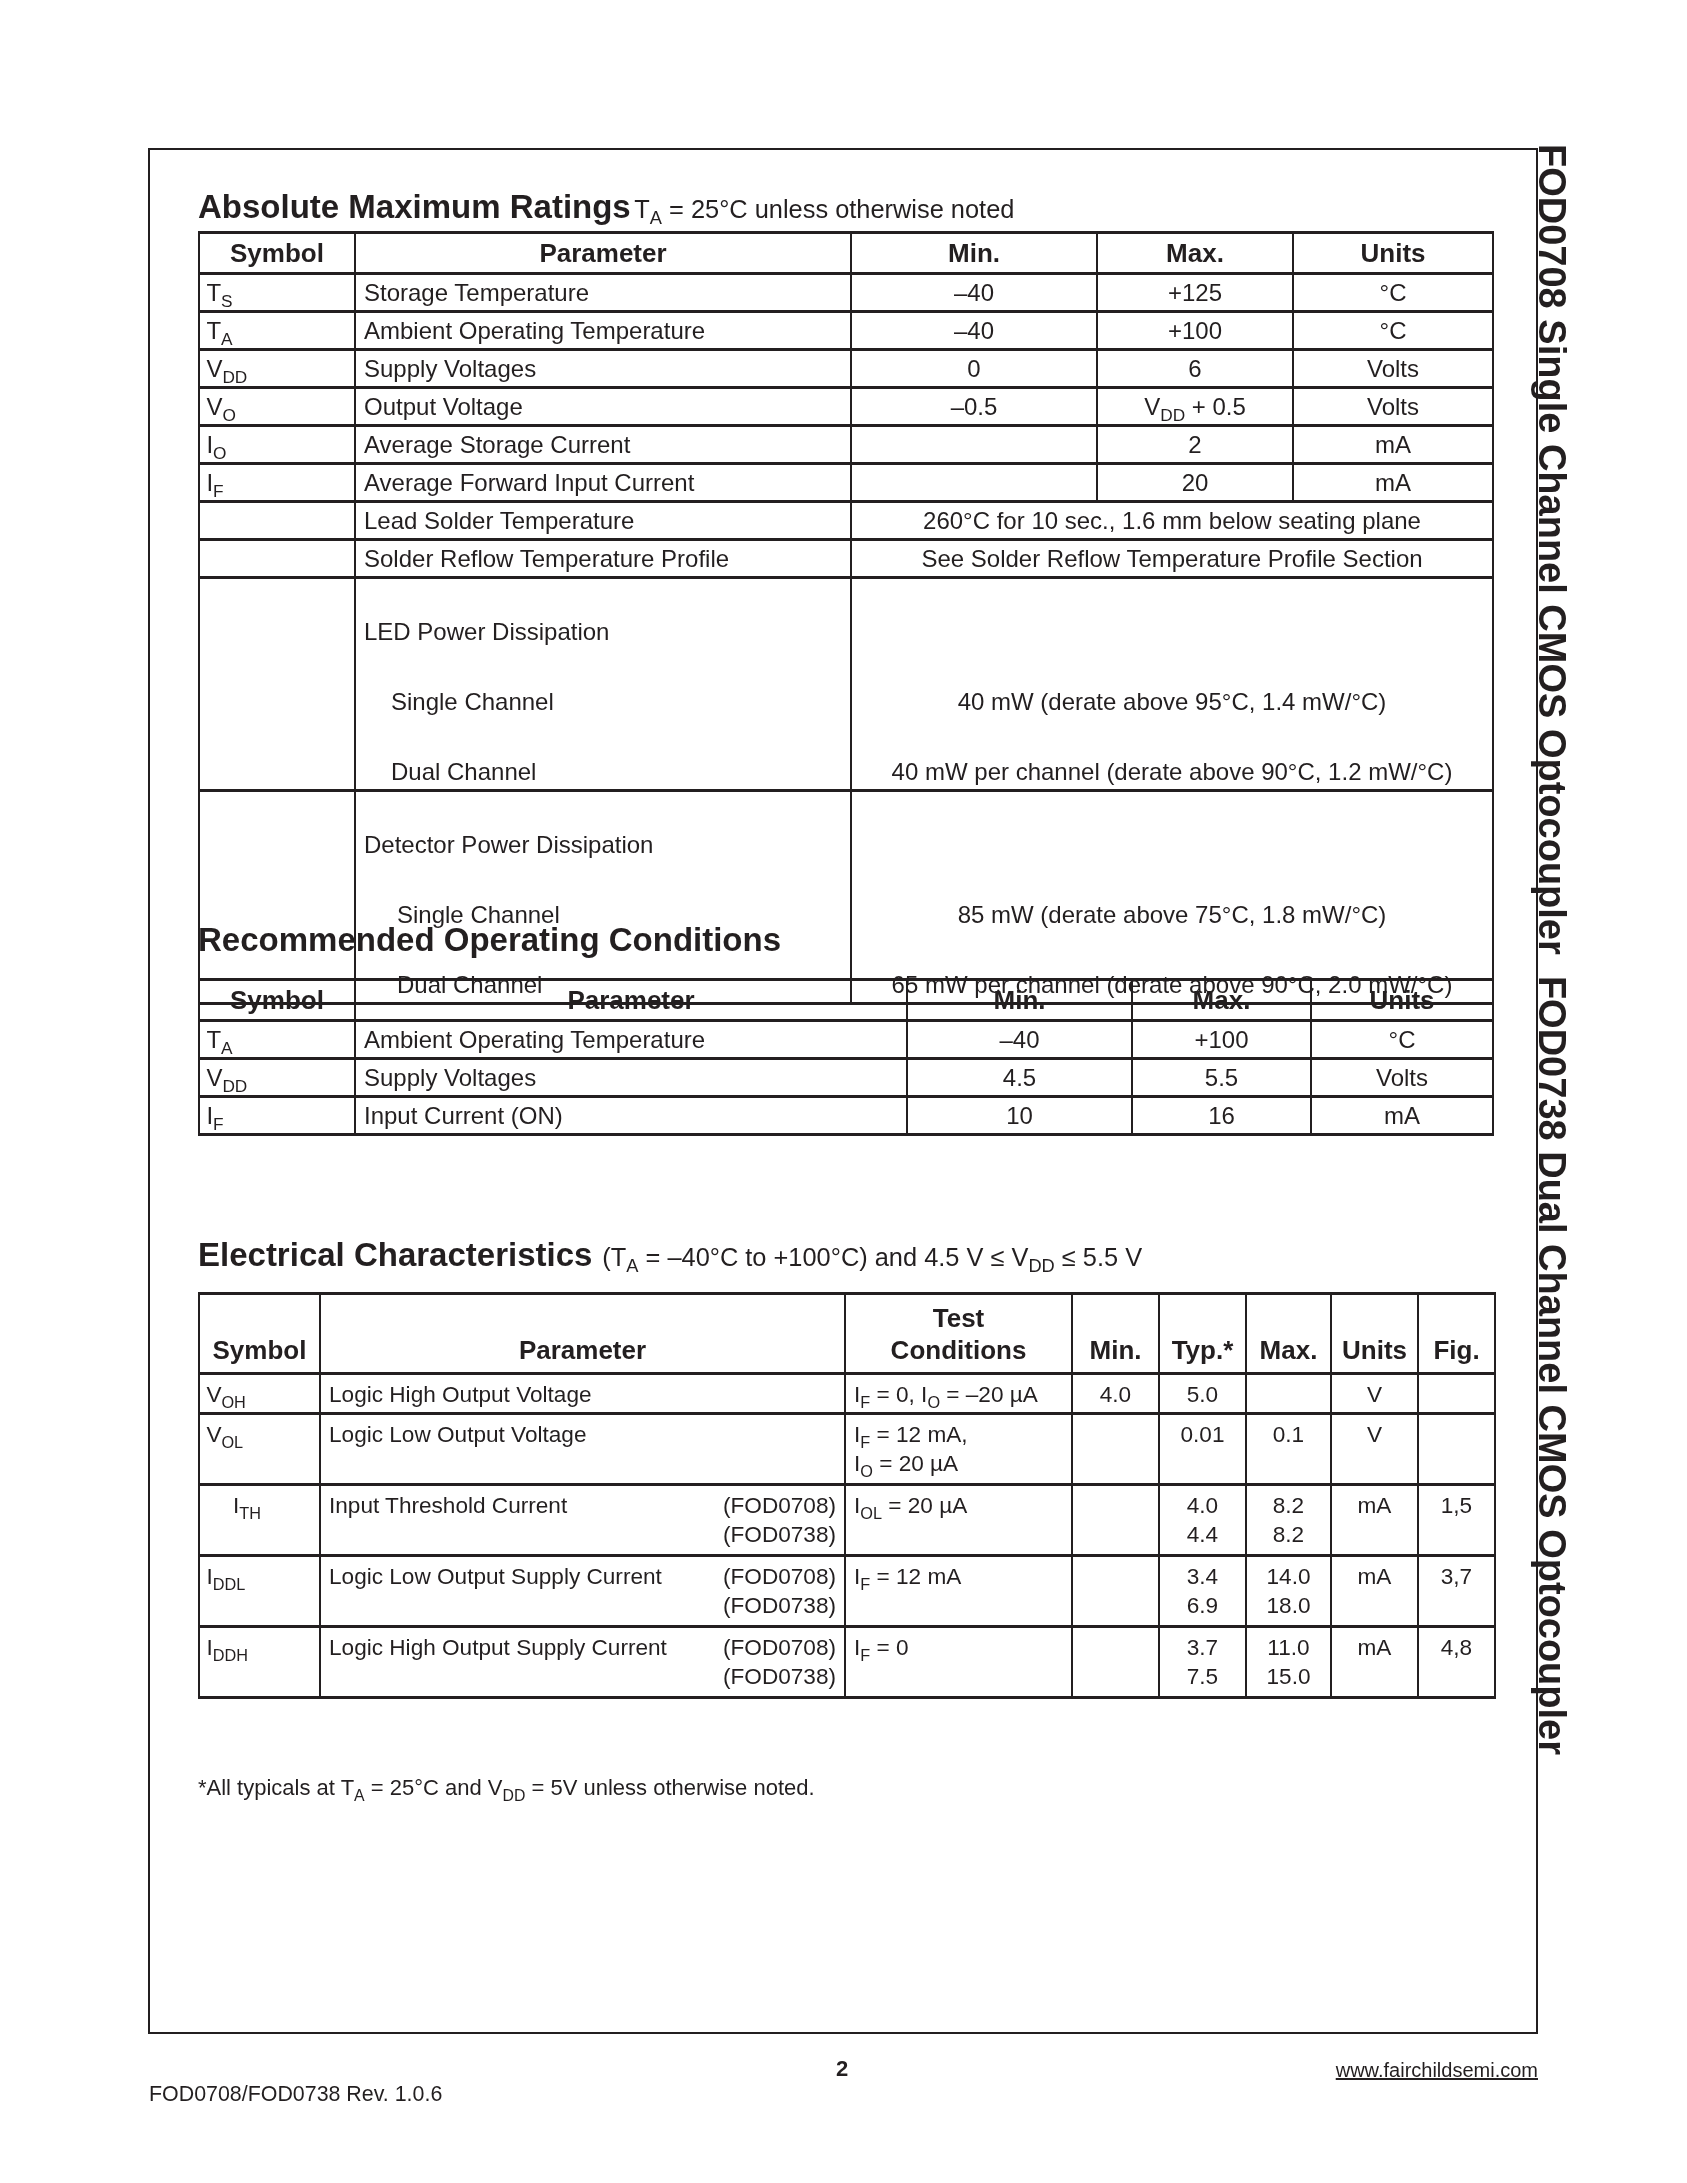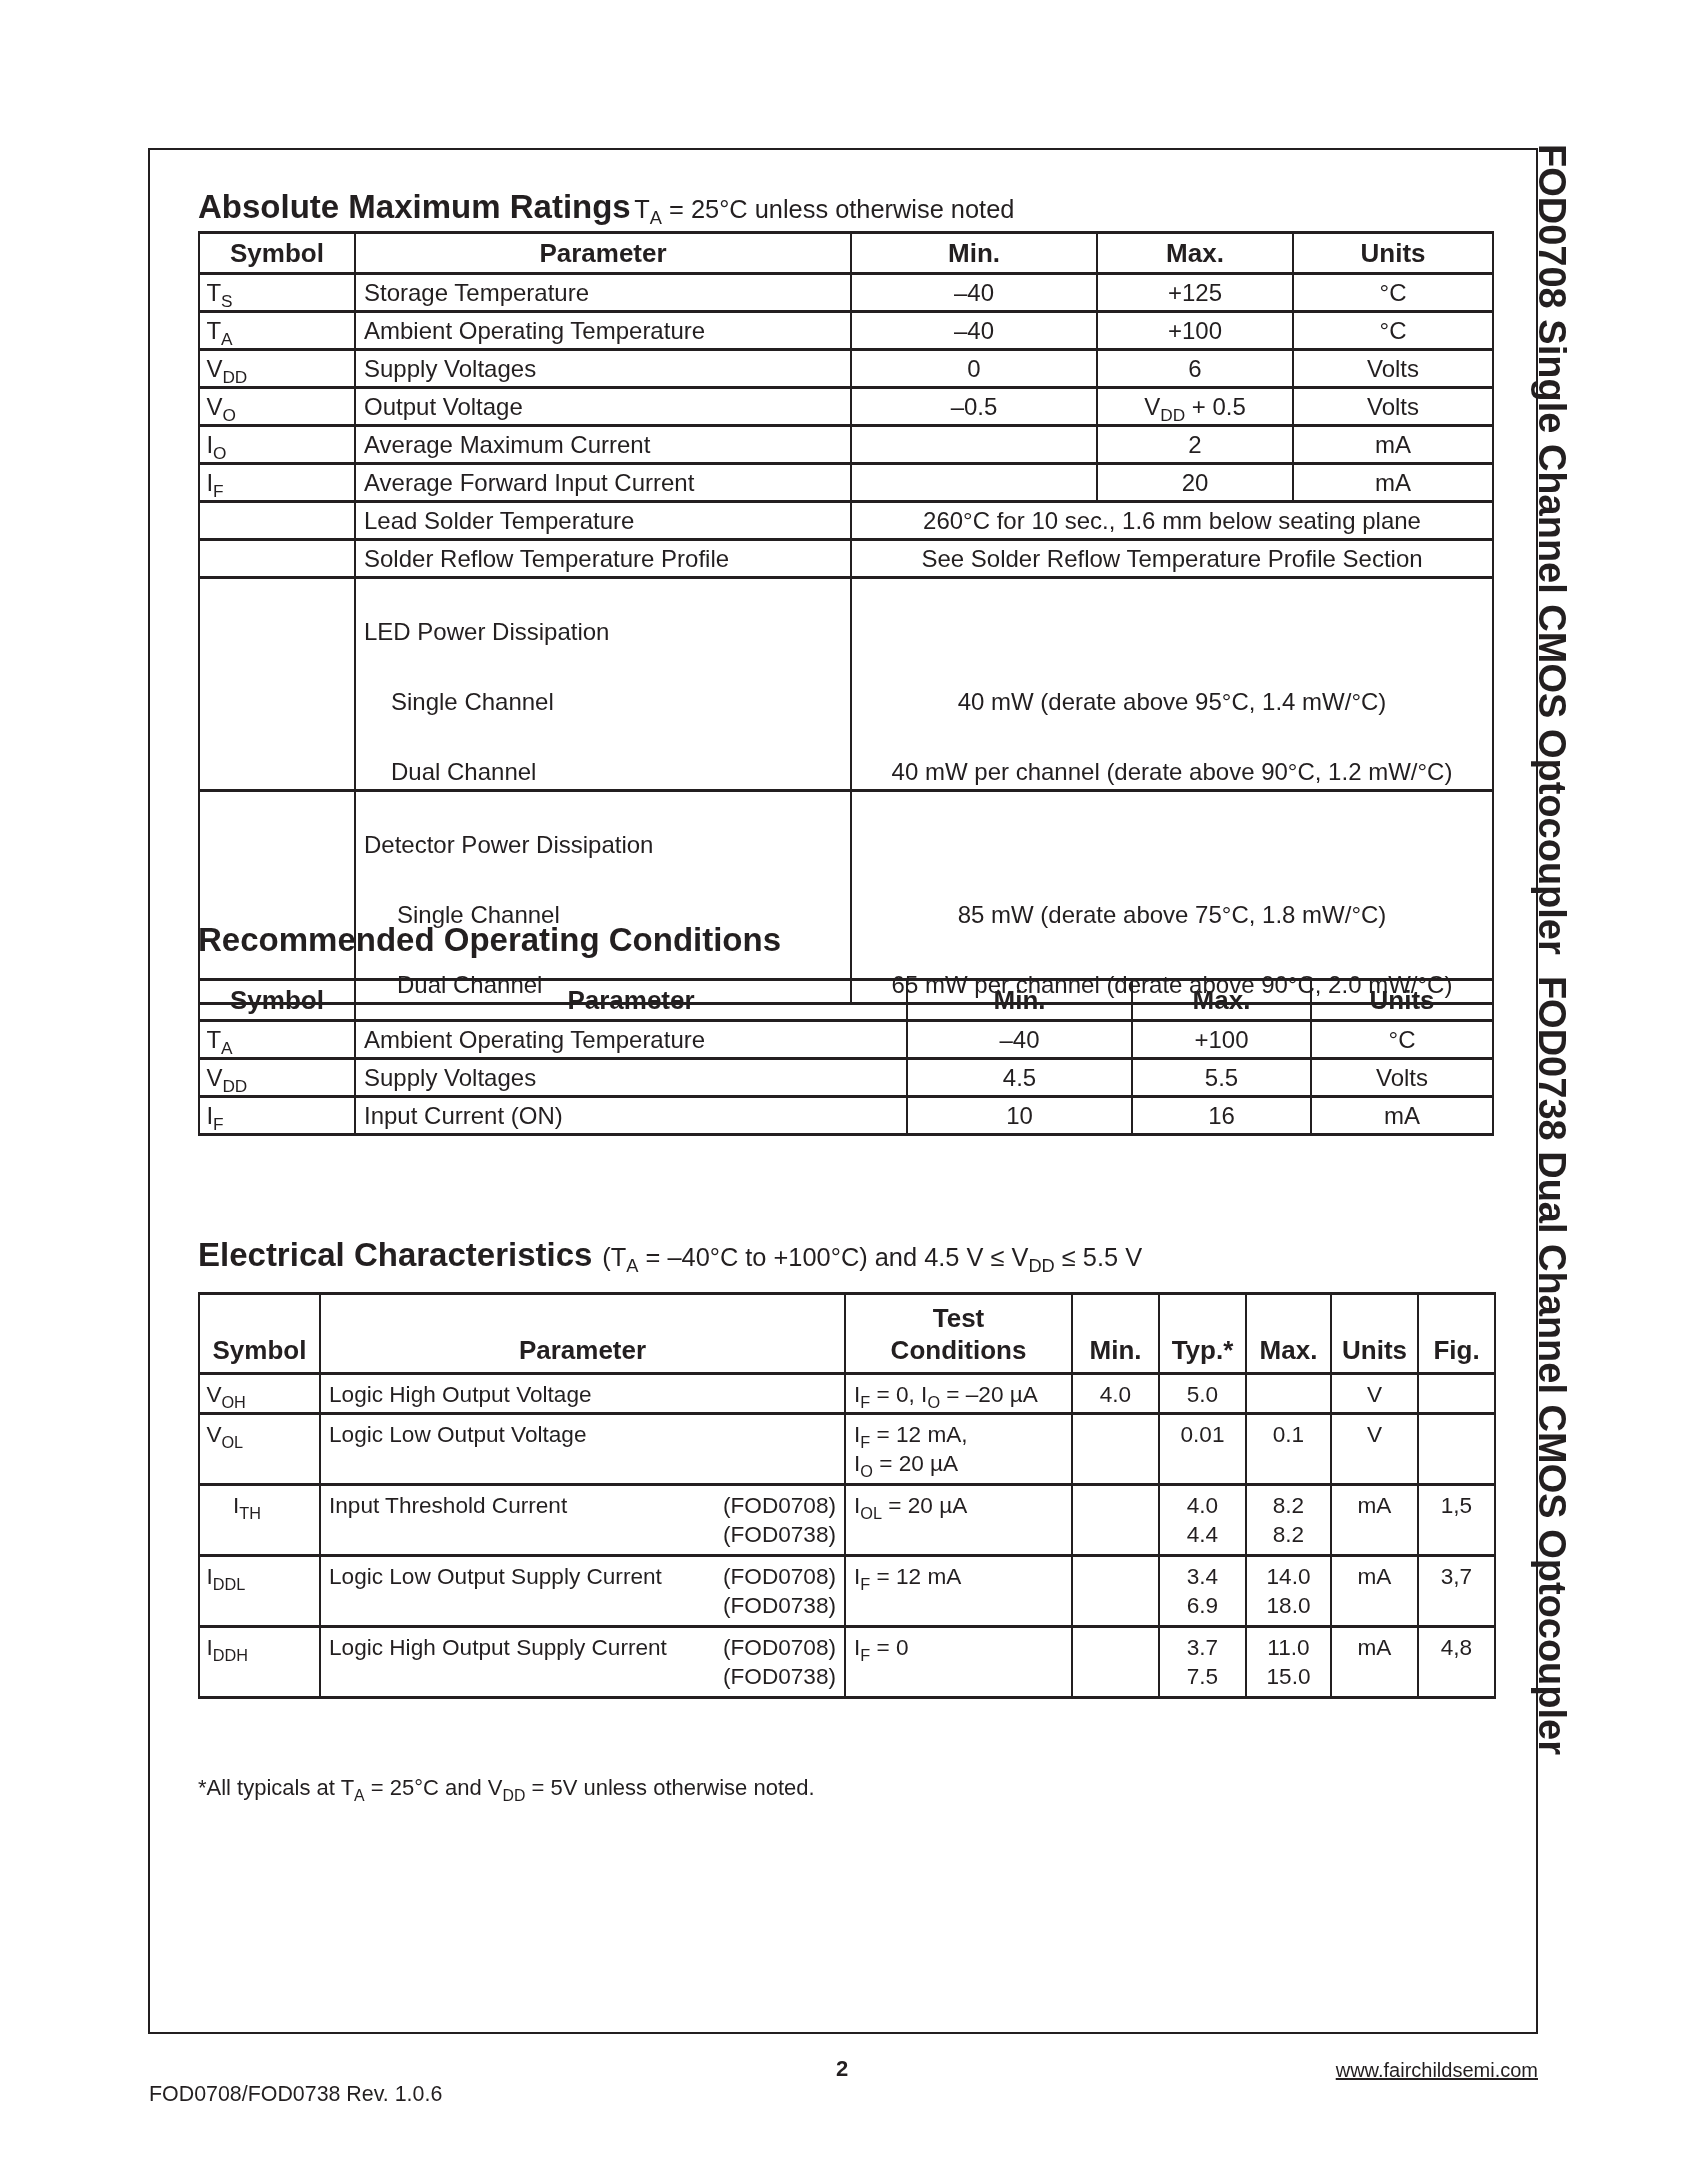--- a/index.html
+++ b/index.html
@@ -87,21 +87,21 @@
   </tr>
   <tr>
     <td class="symcell"><span>V</span><sub>O</sub></td>
     <td>Output Voltage</td>
     <td class="c">–0.5</td>
     <td class="c"><span>V</span><sub>DD</sub><span> + 0.5</span></td>
     <td class="c">Volts</td>
   </tr>
   <tr>
     <td class="symcell"><span>I</span><sub>O</sub></td>
-    <td>Average Maximum Current</td>
+    <td>Average Storage Current</td>
     <td class="c"></td>
     <td class="c">2</td>
     <td class="c">mA</td>
   </tr>
   <tr>
     <td class="symcell"><span>I</span><sub>F</sub></td>
     <td>Average Forward Input Current</td>
     <td class="c"></td>
     <td class="c">20</td>
     <td class="c">mA</td>

